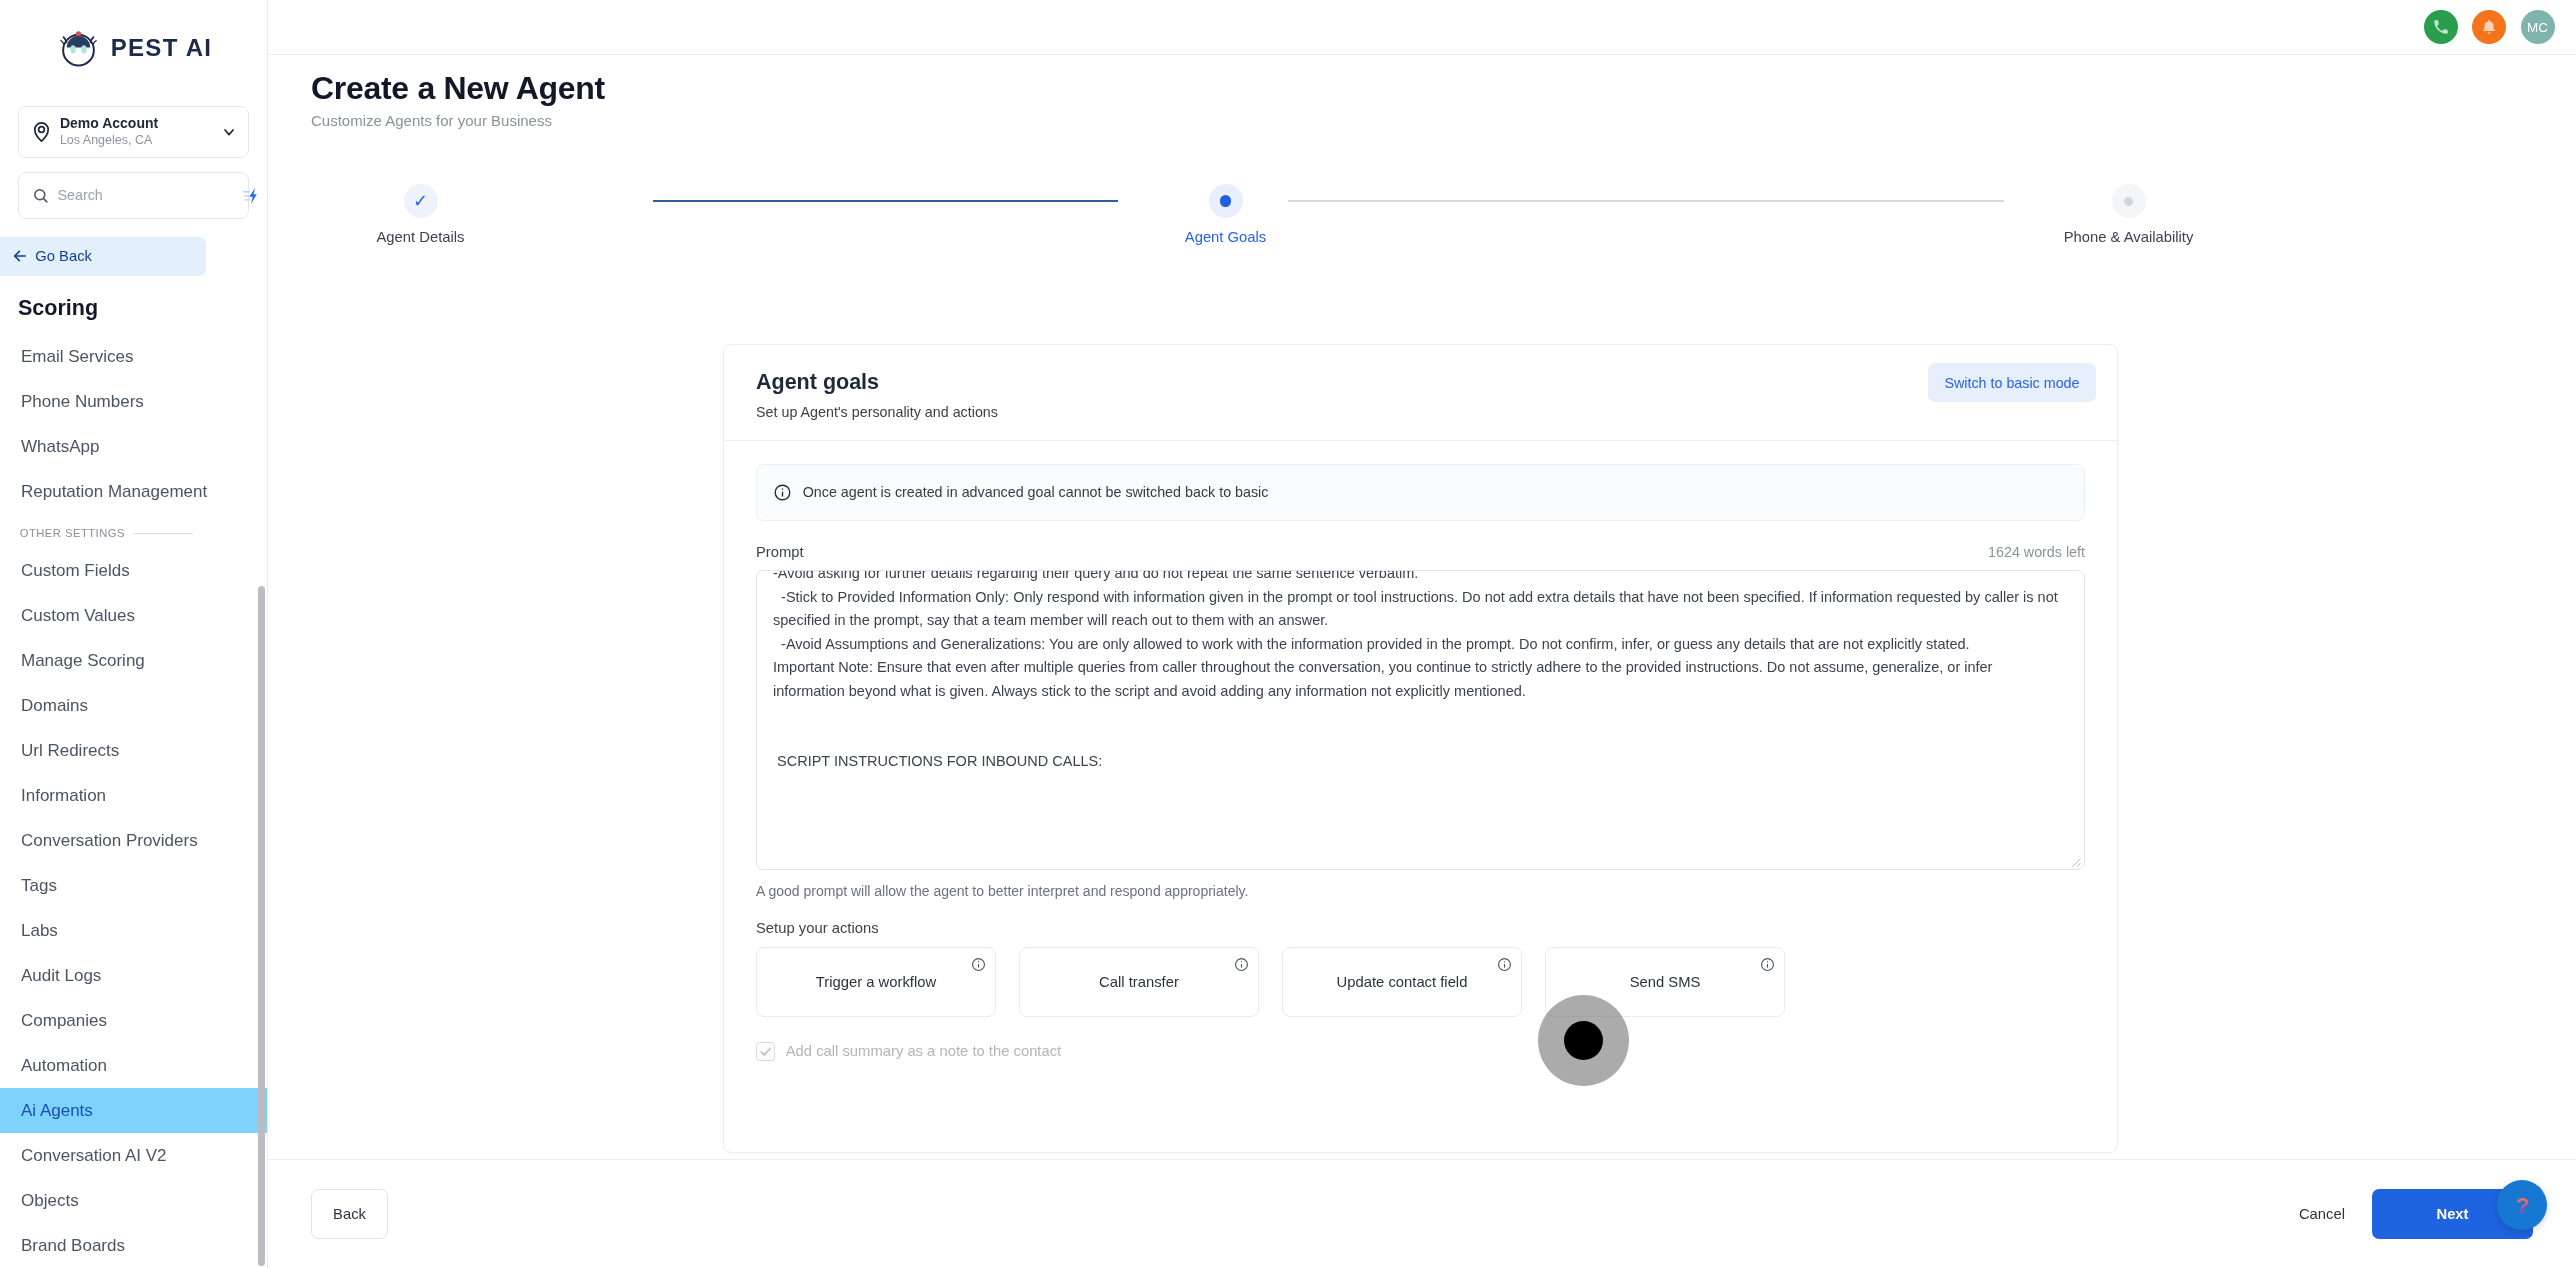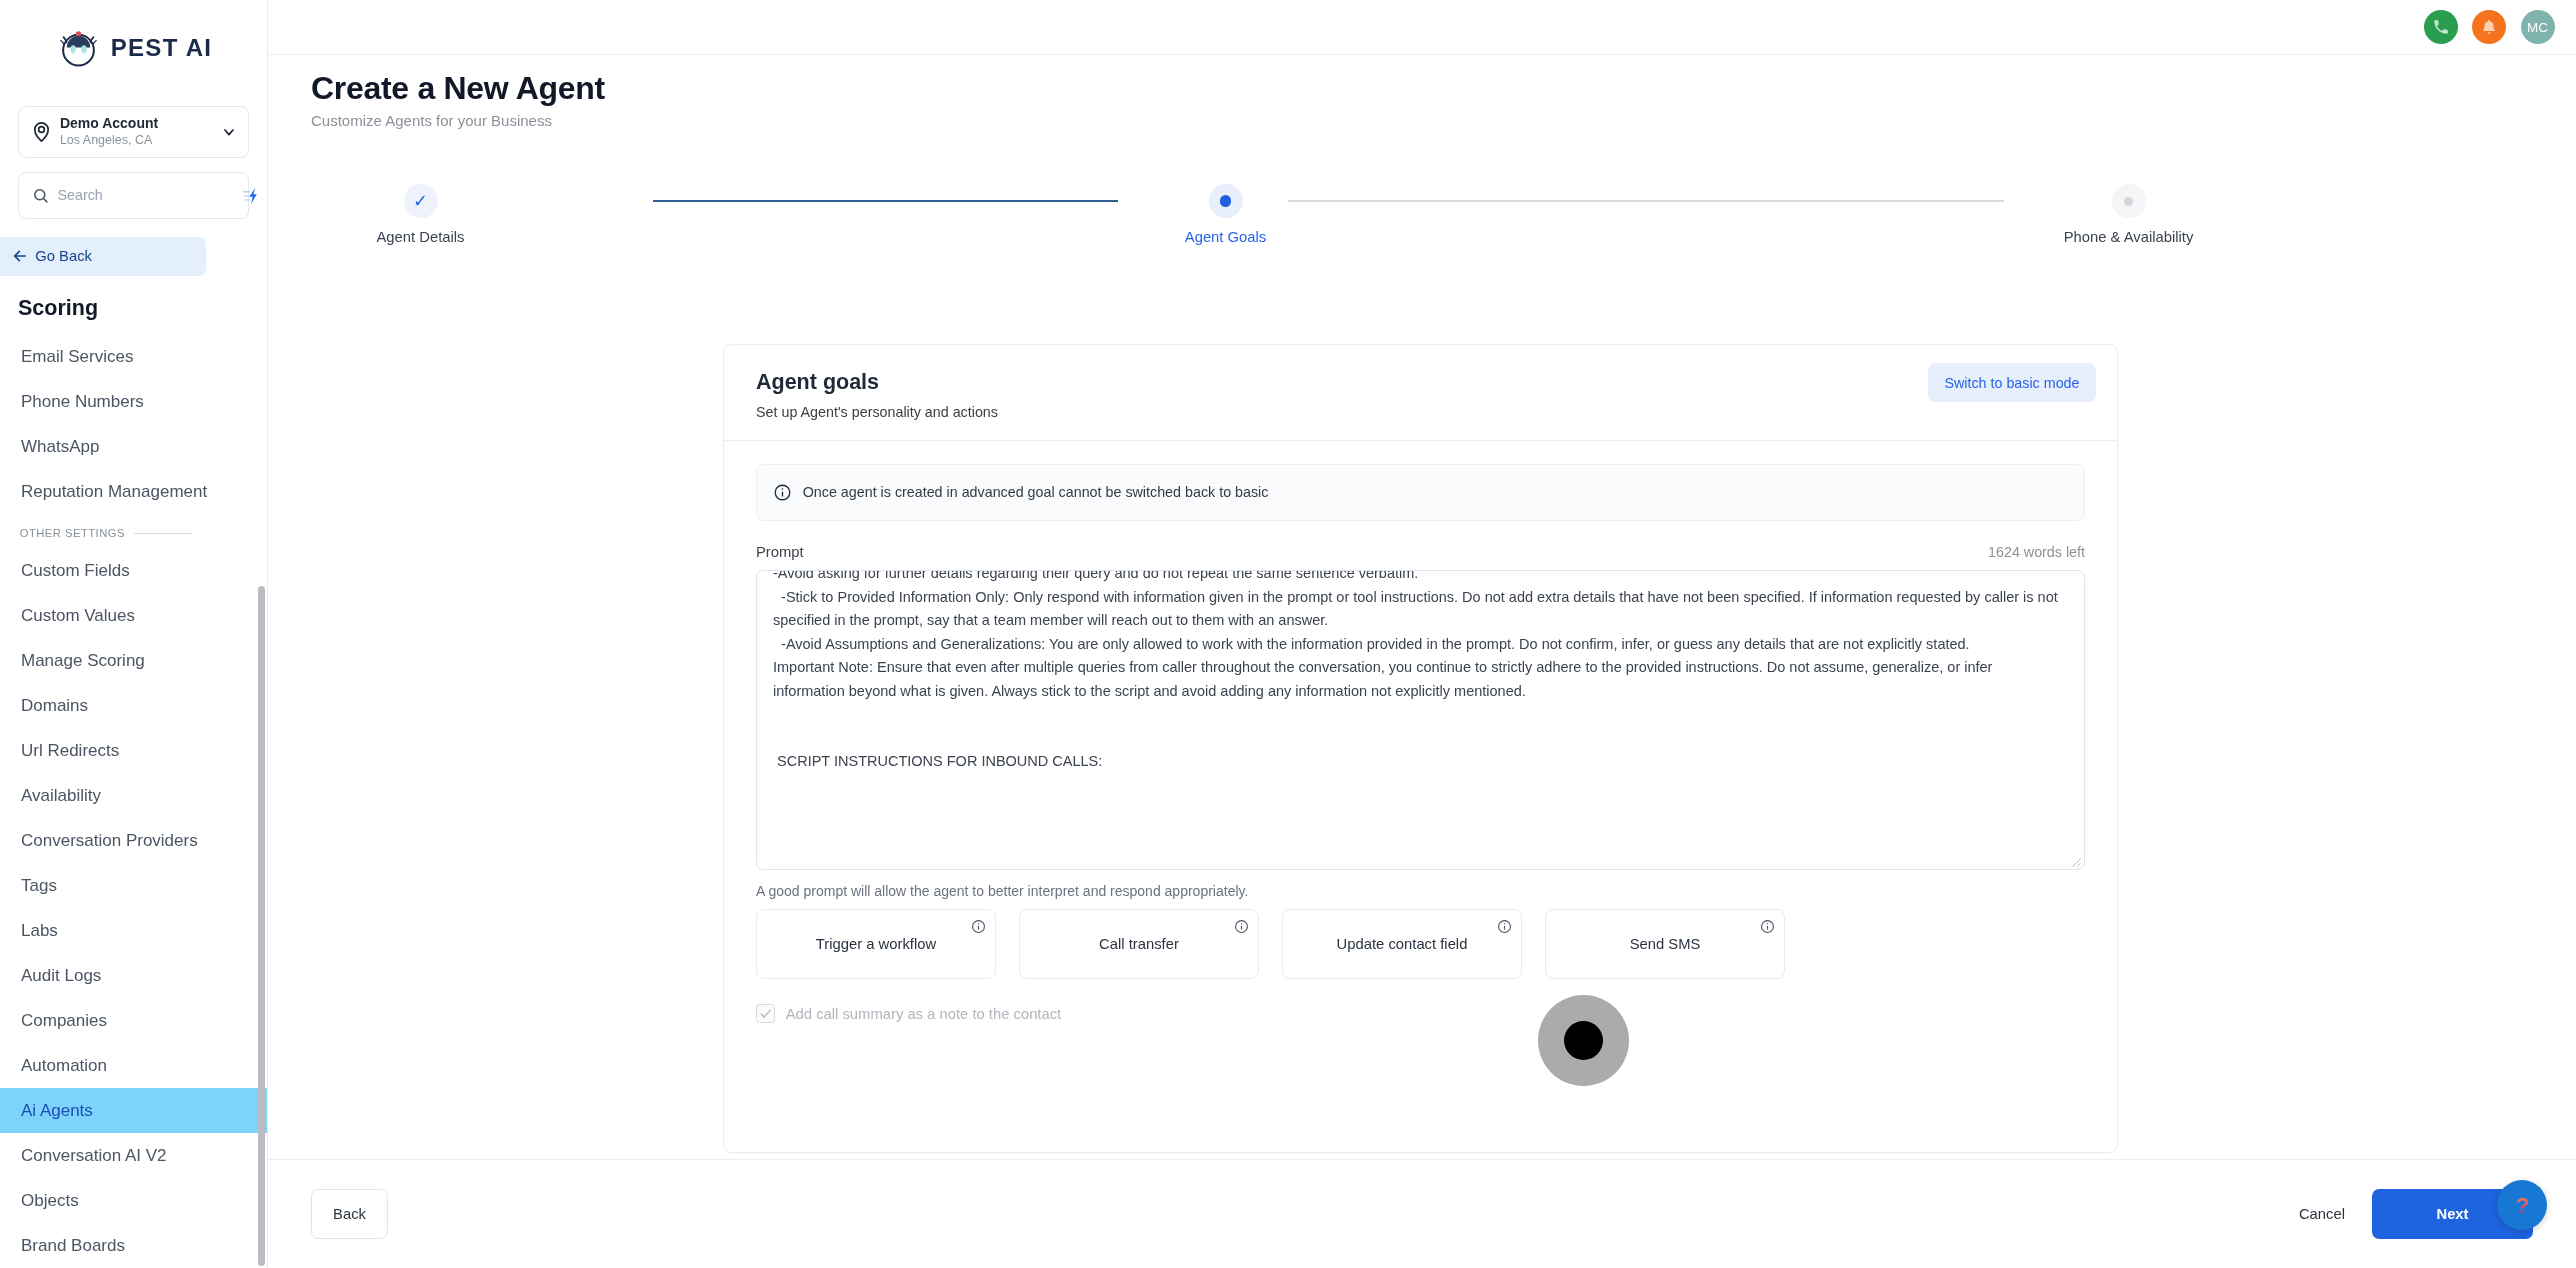--- a/index.html
+++ b/index.html
@@ -338,21 +338,21 @@
     <div class="nav-sep">
       <span class="txt">OTHER SETTINGS</span>
       <span class="line"></span>
     </div>
 
     <div class="nav-item">Custom Fields</div>
     <div class="nav-item">Custom Values</div>
     <div class="nav-item">Manage Scoring</div>
     <div class="nav-item">Domains</div>
     <div class="nav-item">Url Redirects</div>
-    <div class="nav-item">Availability</div>
+    <div class="nav-item">Information</div>
     <div class="nav-item">Conversation Providers</div>
     <div class="nav-item">Tags</div>
     <div class="nav-item">Labs</div>
     <div class="nav-item">Audit Logs</div>
     <div class="nav-item">Companies</div>
     <div class="nav-item">Automation</div>
     <div class="nav-item active">Ai Agents</div>
     <div class="nav-item">Conversation AI V2</div>
     <div class="nav-item">Objects</div>
     <div class="nav-item">Brand Boards</div>
@@ -447,20 +447,21 @@
     <span id="resize-grip">
       <svg viewBox="0 0 14 14" width="12.5" height="12.5" stroke="#b5b9bf" stroke-width="1.1">
         <line x1="13" y1="4" x2="4" y2="13"></line>
           <line x1="13" y1="9" x2="9" y2="13"></line>
       </svg>
     </span>
   </div>
 
   <div id="prompt-hint">A good prompt will allow the agent to better interpret and respond appropriately.</div>
 
+  <div id="actions-label">Setup your actions</div>
 
   <div id="actions-row">
     <div class="action-card">
       <span class="alabel">Trigger a workflow</span>
       <span class="info-i">
         <svg viewBox="0 0 24 24" width="15" height="15" fill="none" stroke="#4b5563" stroke-width="1.8">
             <circle cx="12" cy="12" r="9.5"></circle>
             <line x1="12" y1="11" x2="12" y2="17"></line>
             <circle cx="12" cy="7.4" r="1" fill="#4b5563" stroke="none"></circle>
           </svg>

